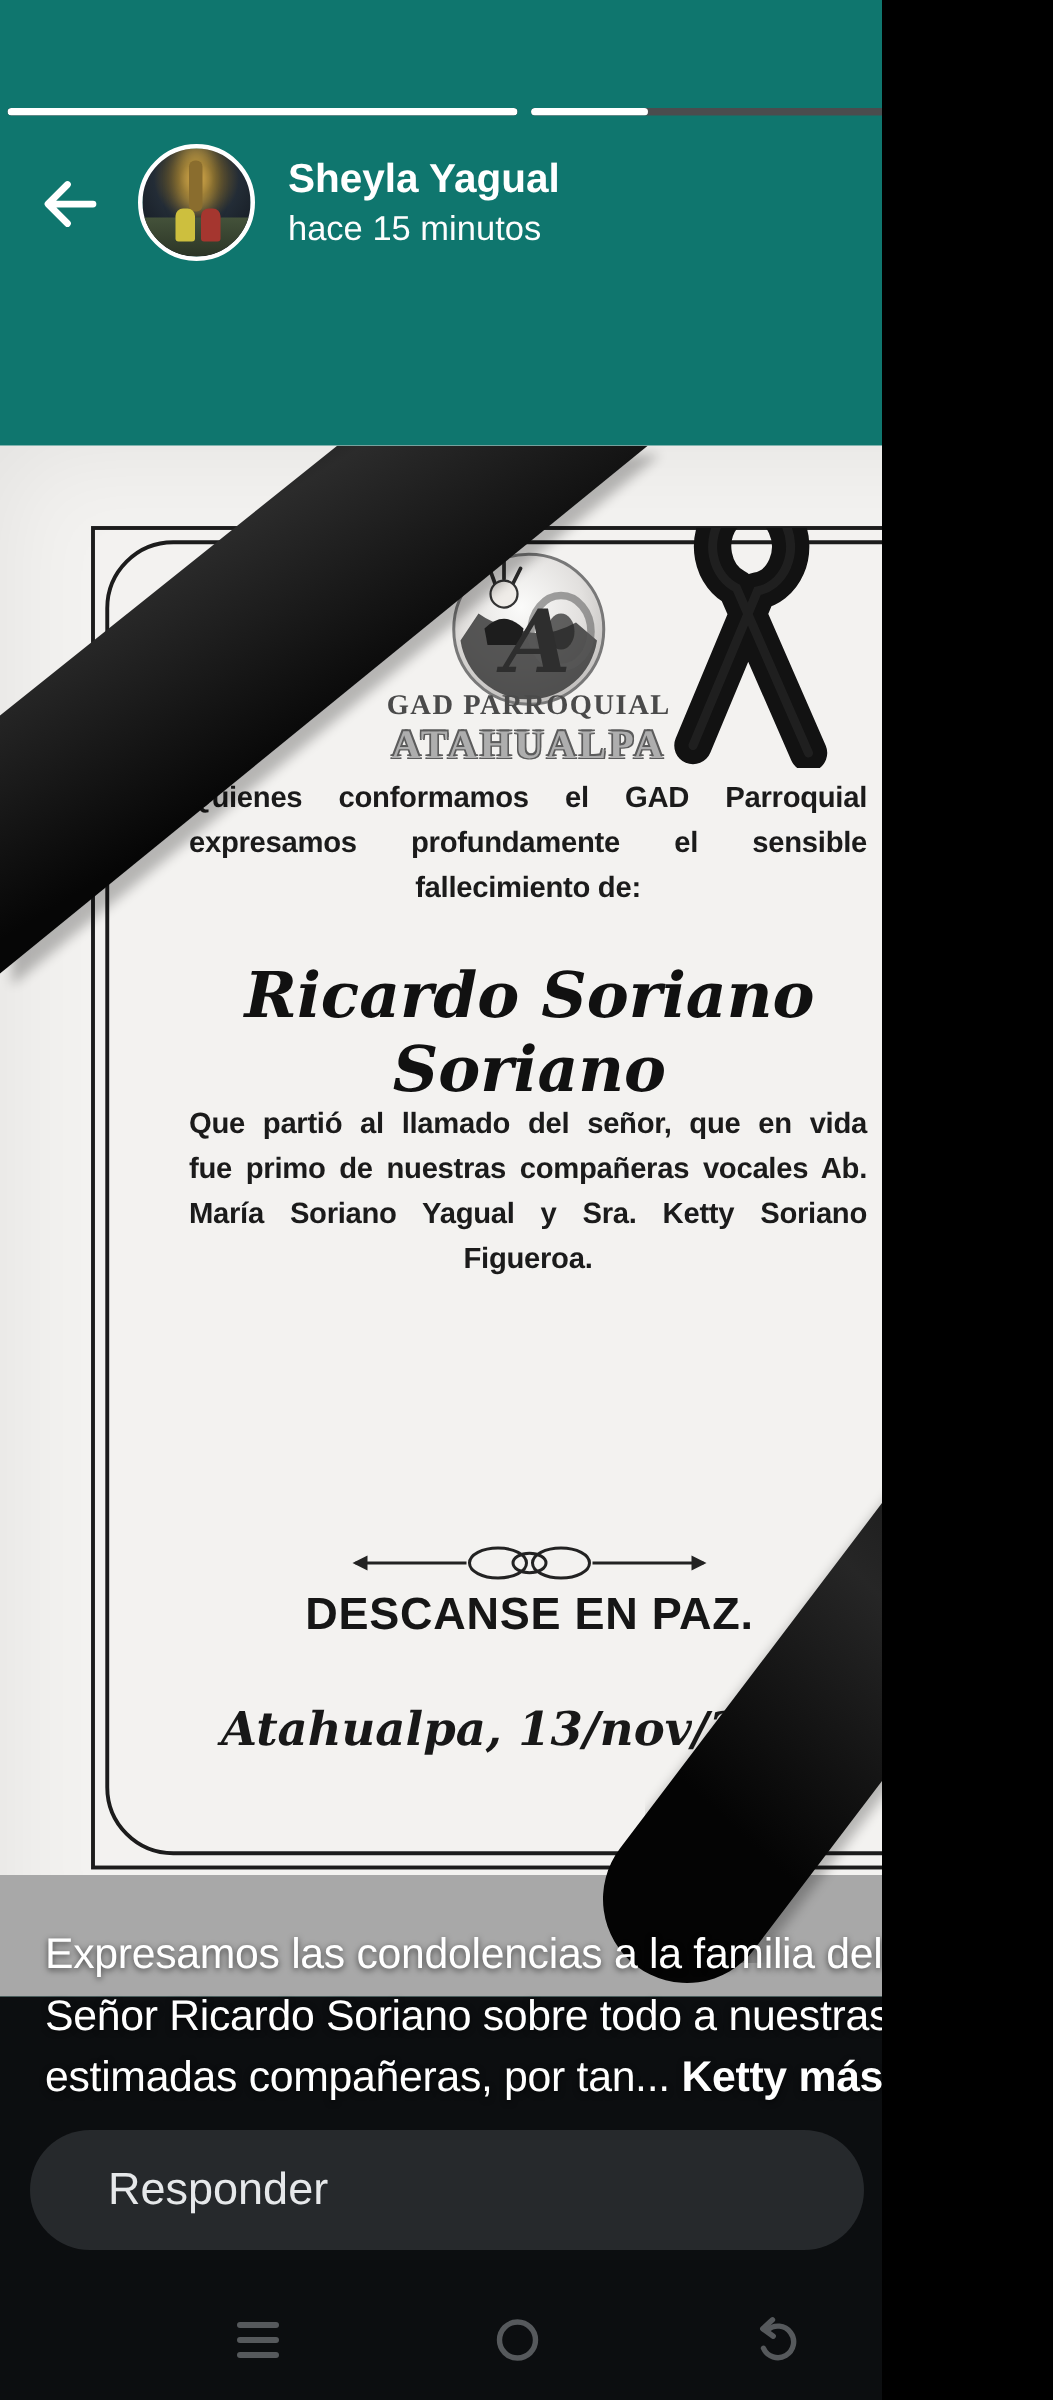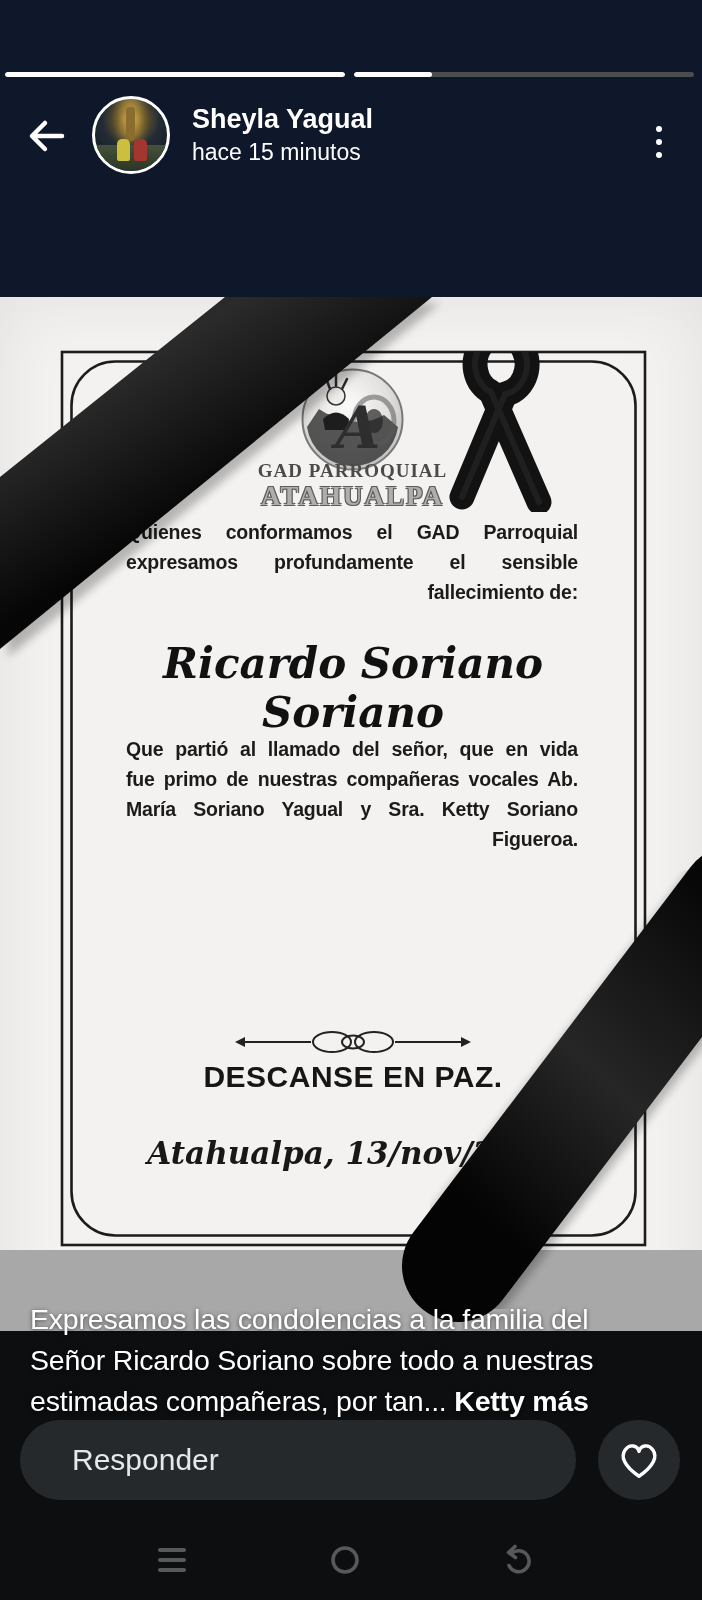--- a/index.html
+++ b/index.html
@@ -1,16 +1,16 @@
 <!DOCTYPE html>
 <html><head>
 <meta charset="utf-8">
 <style>
   html,body{margin:0;padding:0;background:#000;}
-  .screen{position:relative;width:702px;height:1600px;background:#0f172a;overflow:hidden;
+  .screen{position:relative;width:588px;height:1600px;background:#0f766e;overflow:hidden;
           font-family:"Liberation Sans",sans-serif;-webkit-font-smoothing:antialiased;}
 
   
   .progress-row{position:absolute;top:72px;left:5px;width:689px;display:flex;gap:9px;}
   .progress-seg{flex:1;height:5px;border-radius:3px;background:#4a4c4e;overflow:hidden;}
   .progress-fill{height:100%;background:#ffffff;border-radius:3px;width:0;}
 
   
   .back-btn{position:absolute;left:24px;top:114px;width:44px;height:44px;cursor:pointer;}
   .avatar{position:absolute;left:92px;top:96px;width:72px;height:72px;border-radius:50%;
@@ -32,42 +32,42 @@
 
   
   .story-media{position:absolute;left:0;top:297px;width:702px;height:1034px;background:#f3f2f0;overflow:hidden;
                box-shadow:inset 0 0 70px rgba(0,0,0,0.07);}
   .media-band{position:absolute;left:0;top:953px;width:702px;height:81px;background:#a8a8a8;}
   .frame-svg,.ribbons-svg{position:absolute;left:0;top:0;width:702px;height:1034px;pointer-events:none;}
 
   .card-text{position:absolute;left:126px;width:452px;color:#1b1b1b;font-weight:700;
              font-size:19.5px;line-height:30px;letter-spacing:-0.2px;}
   .jl{text-align:justify;text-align-last:justify;white-space:nowrap;}
-  .ll{text-align:right;white-space:nowrap;}
+  .ll{text-align:center;white-space:nowrap;}
 
   .org-logo{position:absolute;left:300px;top:70px;width:105px;height:105px;}
   .org-top{position:absolute;left:235px;top:163px;width:235px;text-align:center;
            font-family:"Liberation Serif",serif;font-weight:700;font-size:19px;letter-spacing:1px;color:#4a4a4a;}
   .org-bottom{position:absolute;left:225px;top:184px;width:255px;text-align:center;
            font-weight:700;font-size:27px;letter-spacing:2px;color:#aeaeae;
            text-shadow:-1px -1px 0 #5c5c5c,1px -1px 0 #5c5c5c,-1px 1px 0 #5c5c5c,1px 1px 0 #5c5c5c;font-family:Liberation Serif, serif;}
   .ribbon-icon{position:absolute;left:435px;top:55px;width:130px;height:160px;}
 
   .deceased-name{position:absolute;left:80px;top:342px;width:546px;text-align:center;
            font-family:"DejaVu Serif",serif;font-style:italic;font-weight:700;font-size:42px;color:#111;}
   .divider{position:absolute;left:233px;top:727px;width:240px;height:36px;}
   .rip-text{position:absolute;left:80px;top:763px;width:546px;text-align:center;
            font-size:30px;font-weight:700;letter-spacing:0.5px;color:#161616;}
   .dateline{position:absolute;left:80px;top:838px;width:546px;text-align:center;
            font-family:"DejaVu Serif",serif;font-style:italic;font-weight:700;font-size:31px;color:#181818;}
 
   
   .bottom-sheet{position:absolute;left:0;top:1331px;width:702px;height:269px;background:#0c0e10;}
   .caption{position:absolute;left:30px;top:1283px;width:660px;color:#fff;font-size:28.5px;line-height:41px;
-           letter-spacing:-0.2px;text-shadow:0 1px 4px rgba(0,0,0,.6);white-space:nowrap;margin-top:16px;}
+           letter-spacing:-0.2px;text-shadow:0 1px 4px rgba(0,0,0,.6);white-space:nowrap;}
   .caption .rm{font-weight:700;cursor:pointer;}
 
   .reply-input{position:absolute;left:20px;top:1420px;width:556px;height:80px;border-radius:40px;
            background:#26292c;box-sizing:border-box;padding-left:52px;color:#e6e8ea;font-size:30px;
            line-height:80px;cursor:text;}
   .heart-btn{position:absolute;left:598px;top:1420px;width:82px;height:80px;border-radius:41px;
            background:#26292c;display:flex;align-items:center;justify-content:center;cursor:pointer;}
 
   
   .sysnav{position:absolute;left:0;top:1510px;width:702px;height:90px;}

